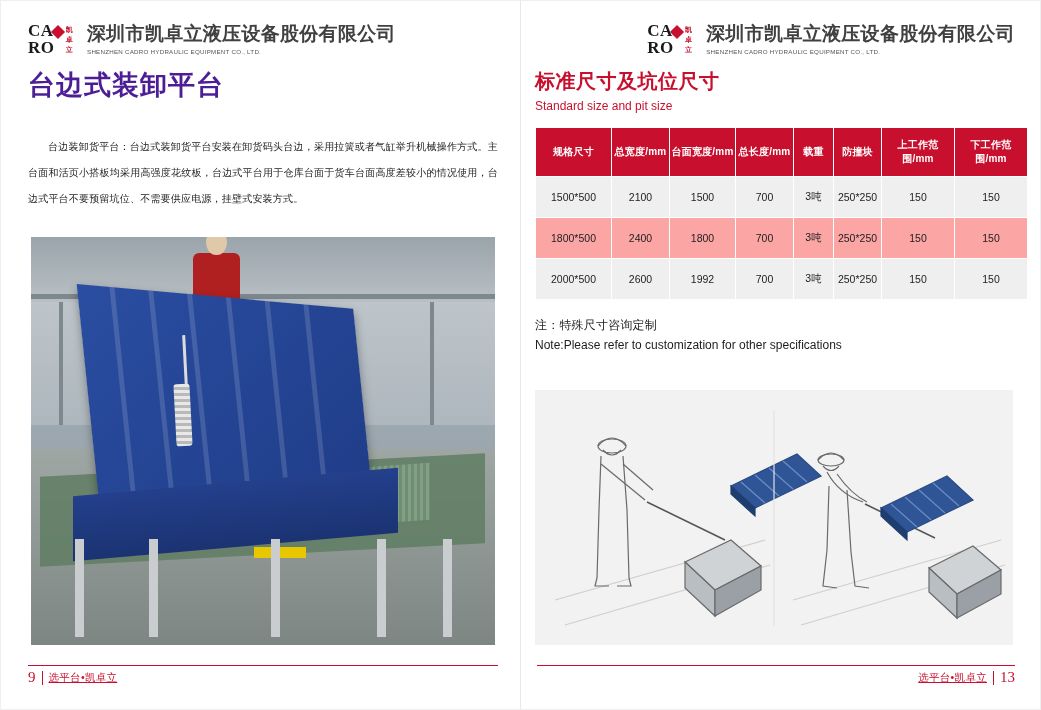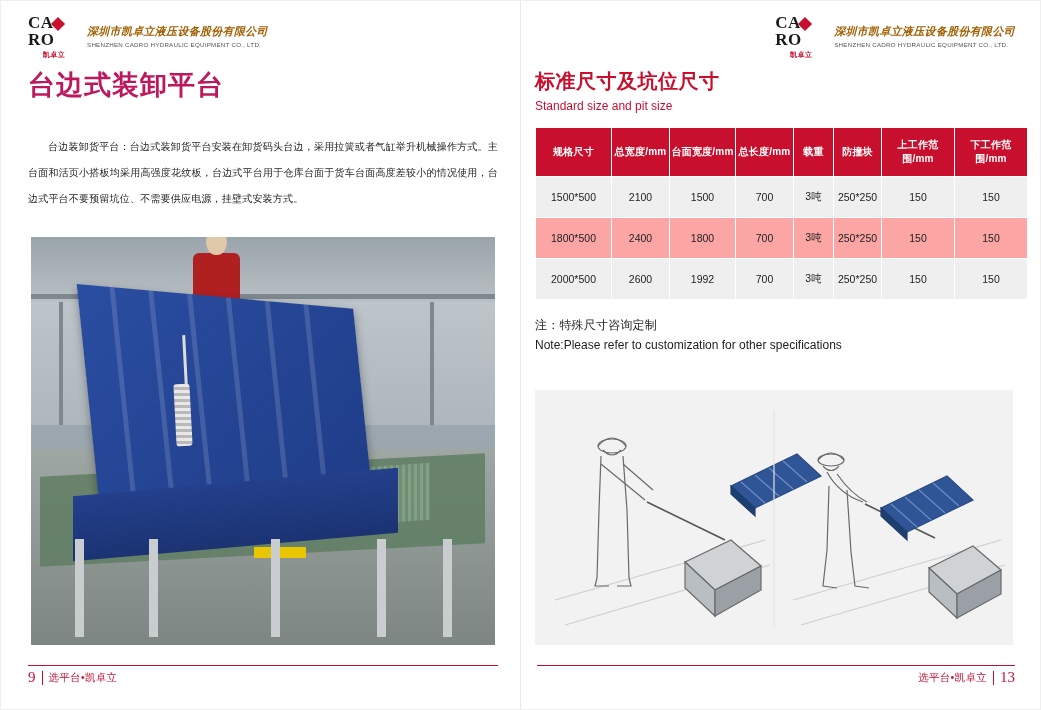--- a/index.html
+++ b/index.html
@@ -28,21 +28,21 @@
   .logo {
     position: absolute;
     display: flex;
     align-items: center;
     gap: 7px;
   }
   .logo-left { left: 28px; top: 22px; }
   .logo-right { right: 26px; top: 22px; flex-direction: row; }
   .logo-mark {
     width: 52px; height: 30px;
-    display: flex; flex-direction: column; align-items: center; justify-content: center;
+    display: flex; flex-direction: row; align-items: center; justify-content: center;
   }
   .logo-mark .mark-top {
     font-family: "Liberation Serif", serif;
     font-weight: bold; font-size: 17px; letter-spacing: 0.5px;
     color: #1a1a1a; line-height: 17px;
     position: relative;
   }
   .logo-mark .mark-top .diamond {
     display: inline-block;
     width: 10px; height: 10px;
@@ -51,33 +51,32 @@
     margin: 0 -1px 0 -1px;
     position: relative; top: 1px;
   }
   .logo-mark .mark-bot {
     font-size: 7px; color: #c8102e; letter-spacing: 0.5px;
     margin-top: 2px; font-weight: bold;
   }
   .logo-text { line-height: 1.25; }
   .logo-cn {
     font-family: "Liberation Serif", serif;
-    font-size: 11px; font-weight: bold; color: #a16207;
+    font-size: 19px; font-weight: bold; color: #404040;
     letter-spacing: 0.3px;
-    font-style: italic;
   }
   .logo-en {
     font-size: 6.2px; color: #555; letter-spacing: 0.25px; margin-top: 2px;
   }
 
   
   .left-col { position: absolute; left: 28px; top: 68px; width: 470px; }
   .title-cn {
     font-family: "Liberation Serif", serif;
-    font-size: 27px; font-weight: bold; color: #be185d;
+    font-size: 27px; font-weight: bold; color: #4c1d95;
     letter-spacing: 1px;
     line-height: 34px;
   }
   .title-en {
     font-size: 13.5px; color: #c8102e; margin-top: 6px; letter-spacing: 0.2px;
   }
   .body-text {
     margin-top: 32px;
     font-size: 10px; line-height: 26px; color: #1d1d1d;
     text-align: justify;
@@ -191,21 +190,21 @@
   .footer-rule {
     position: absolute; height: 1px; background: #c8102e;
   }
   .footer-left { position:absolute; left: 28px; bottom: 24px; display:flex; align-items:center; gap:6px; }
   .footer-right { position:absolute; right: 26px; bottom: 24px; display:flex; align-items:center; gap:6px; }
   .pg-num {
     font-family: "Liberation Serif", serif;
     font-size: 15px; color: #c8102e;
   }
   .pg-bar { width:1px; height:14px; background:#c8102e; }
-  .pg-label { font-size: 10.5px; color: #c8102e; letter-spacing:0.3px; }
+  .pg-label { font-size: 10.5px; color: #c8102e; letter-spacing:0.3px;text-decoration:underline; }
 </style>
 </head>
 <body>
 
 <div class="page">
 
   <div class="gutter"></div>
 
   <div class="logo logo-left">
     <div class="logo-mark">

